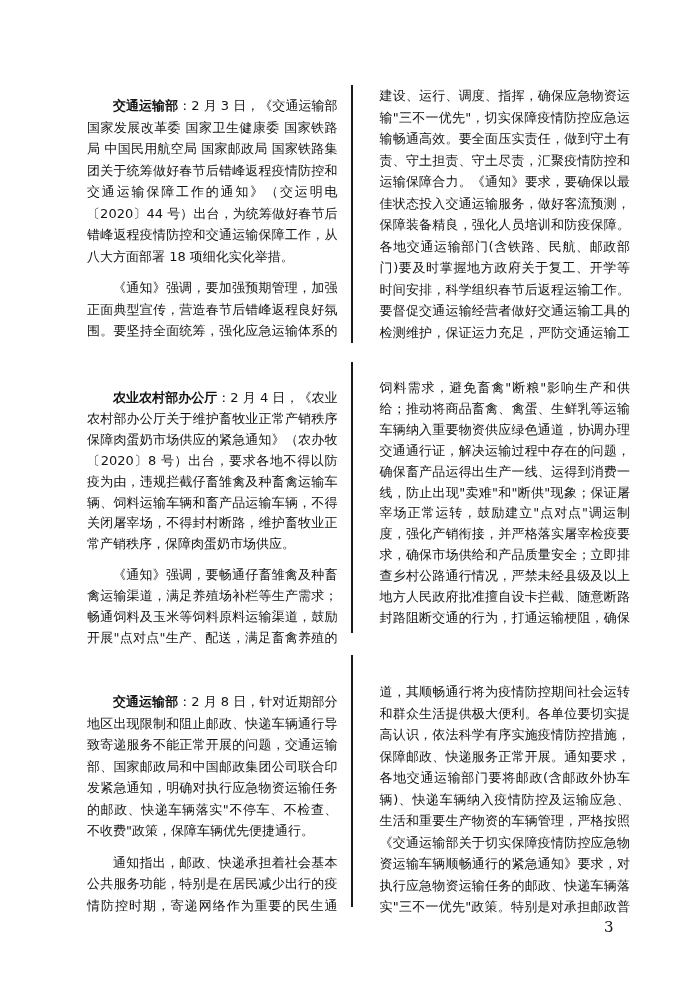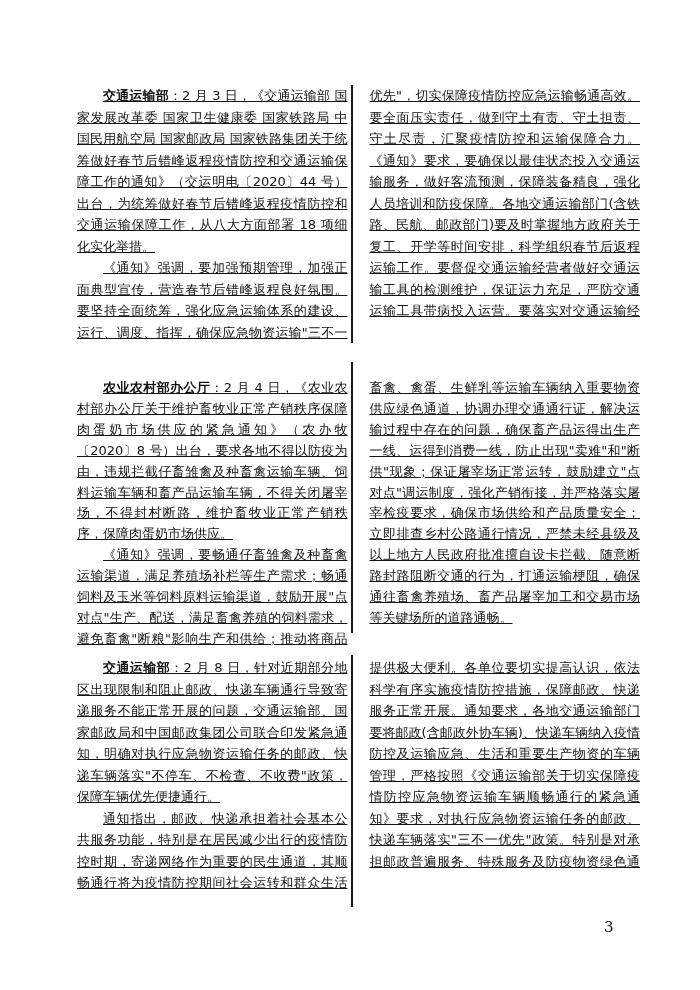--- a/index.html
+++ b/index.html
@@ -17,25 +17,25 @@
     left: 77px;
     width: 563px;
     column-count: 2;
     column-gap: 22px;
     column-fill: auto;
     overflow: hidden;
     text-align: justify;
     font-size: 13px;
     line-height: 21.5px;
   }
-  .news-section p { margin: 0; text-indent: 2em; text-decoration: underline; }
+  .news-section p { margin: 10px; text-indent: 2em; }
   .news-section p b { font-weight: bold; }
   #section-1 { top: 85px;  height: 258px; }
   #section-2 { top: 378px; height: 272px; line-height: 20.9px; }
-  #section-3 { top: 657px; height: 240px; }
+  #section-3 { top: 681px; height: 240px; }
   .attribution { margin: 0; text-align: right; text-indent: 0; }
   .col-divider {
     position: absolute;
     left: 351px;
     width: 2px;
     background: #1a1a1a;
   }
   #divider-1 { top: 85px;  height: 258px; }
   #divider-2 { top: 362px; height: 271px; }
   #divider-3 { top: 655px; height: 252px; }

